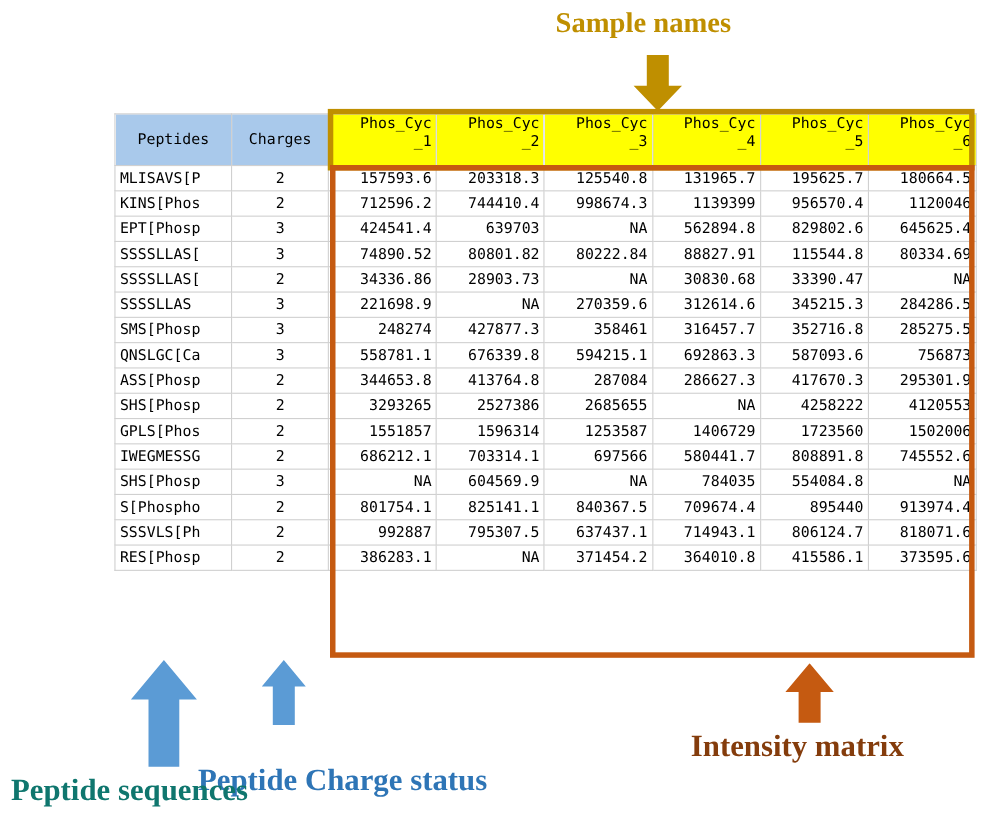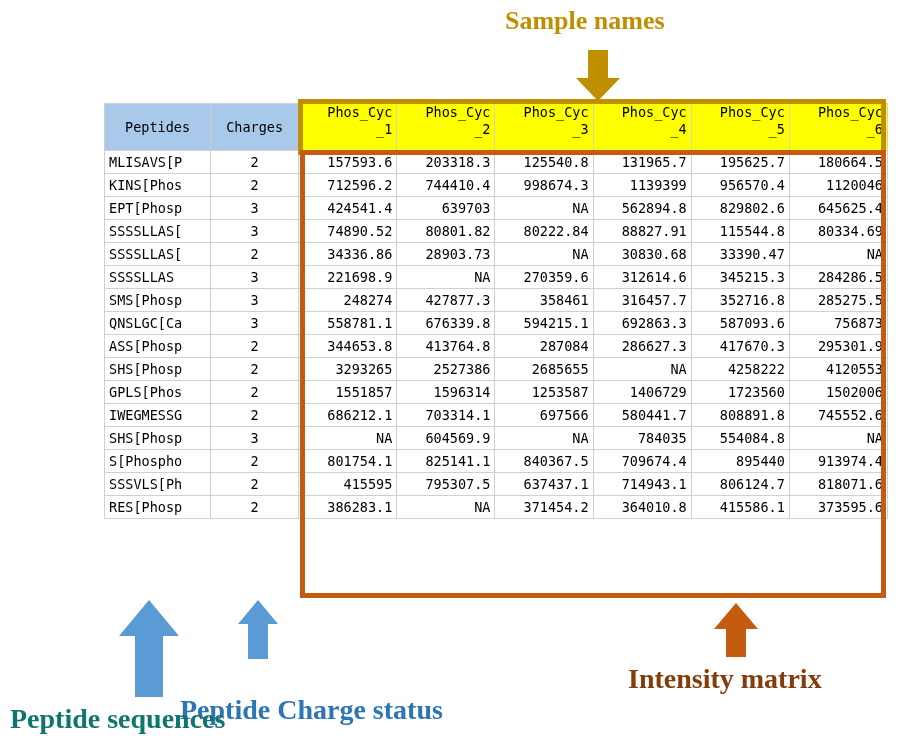--- a/index.html
+++ b/index.html
@@ -325,21 +325,21 @@
         <td class="cell-num">801754.1</td>
         <td class="cell-num">825141.1</td>
         <td class="cell-num">840367.5</td>
         <td class="cell-num">709674.4</td>
         <td class="cell-num">895440</td>
         <td class="cell-num">913974.4</td>
       </tr>
       <tr>
         <td class="cell-pep">SSSVLS[Ph</td>
         <td class="cell-chg">2</td>
-        <td class="cell-num">415595</td>
+        <td class="cell-num">992887</td>
         <td class="cell-num">795307.5</td>
         <td class="cell-num">637437.1</td>
         <td class="cell-num">714943.1</td>
         <td class="cell-num">806124.7</td>
         <td class="cell-num">818071.6</td>
       </tr>
       <tr>
         <td class="cell-pep">RES[Phosp</td>
         <td class="cell-chg">2</td>
         <td class="cell-num">386283.1</td>

